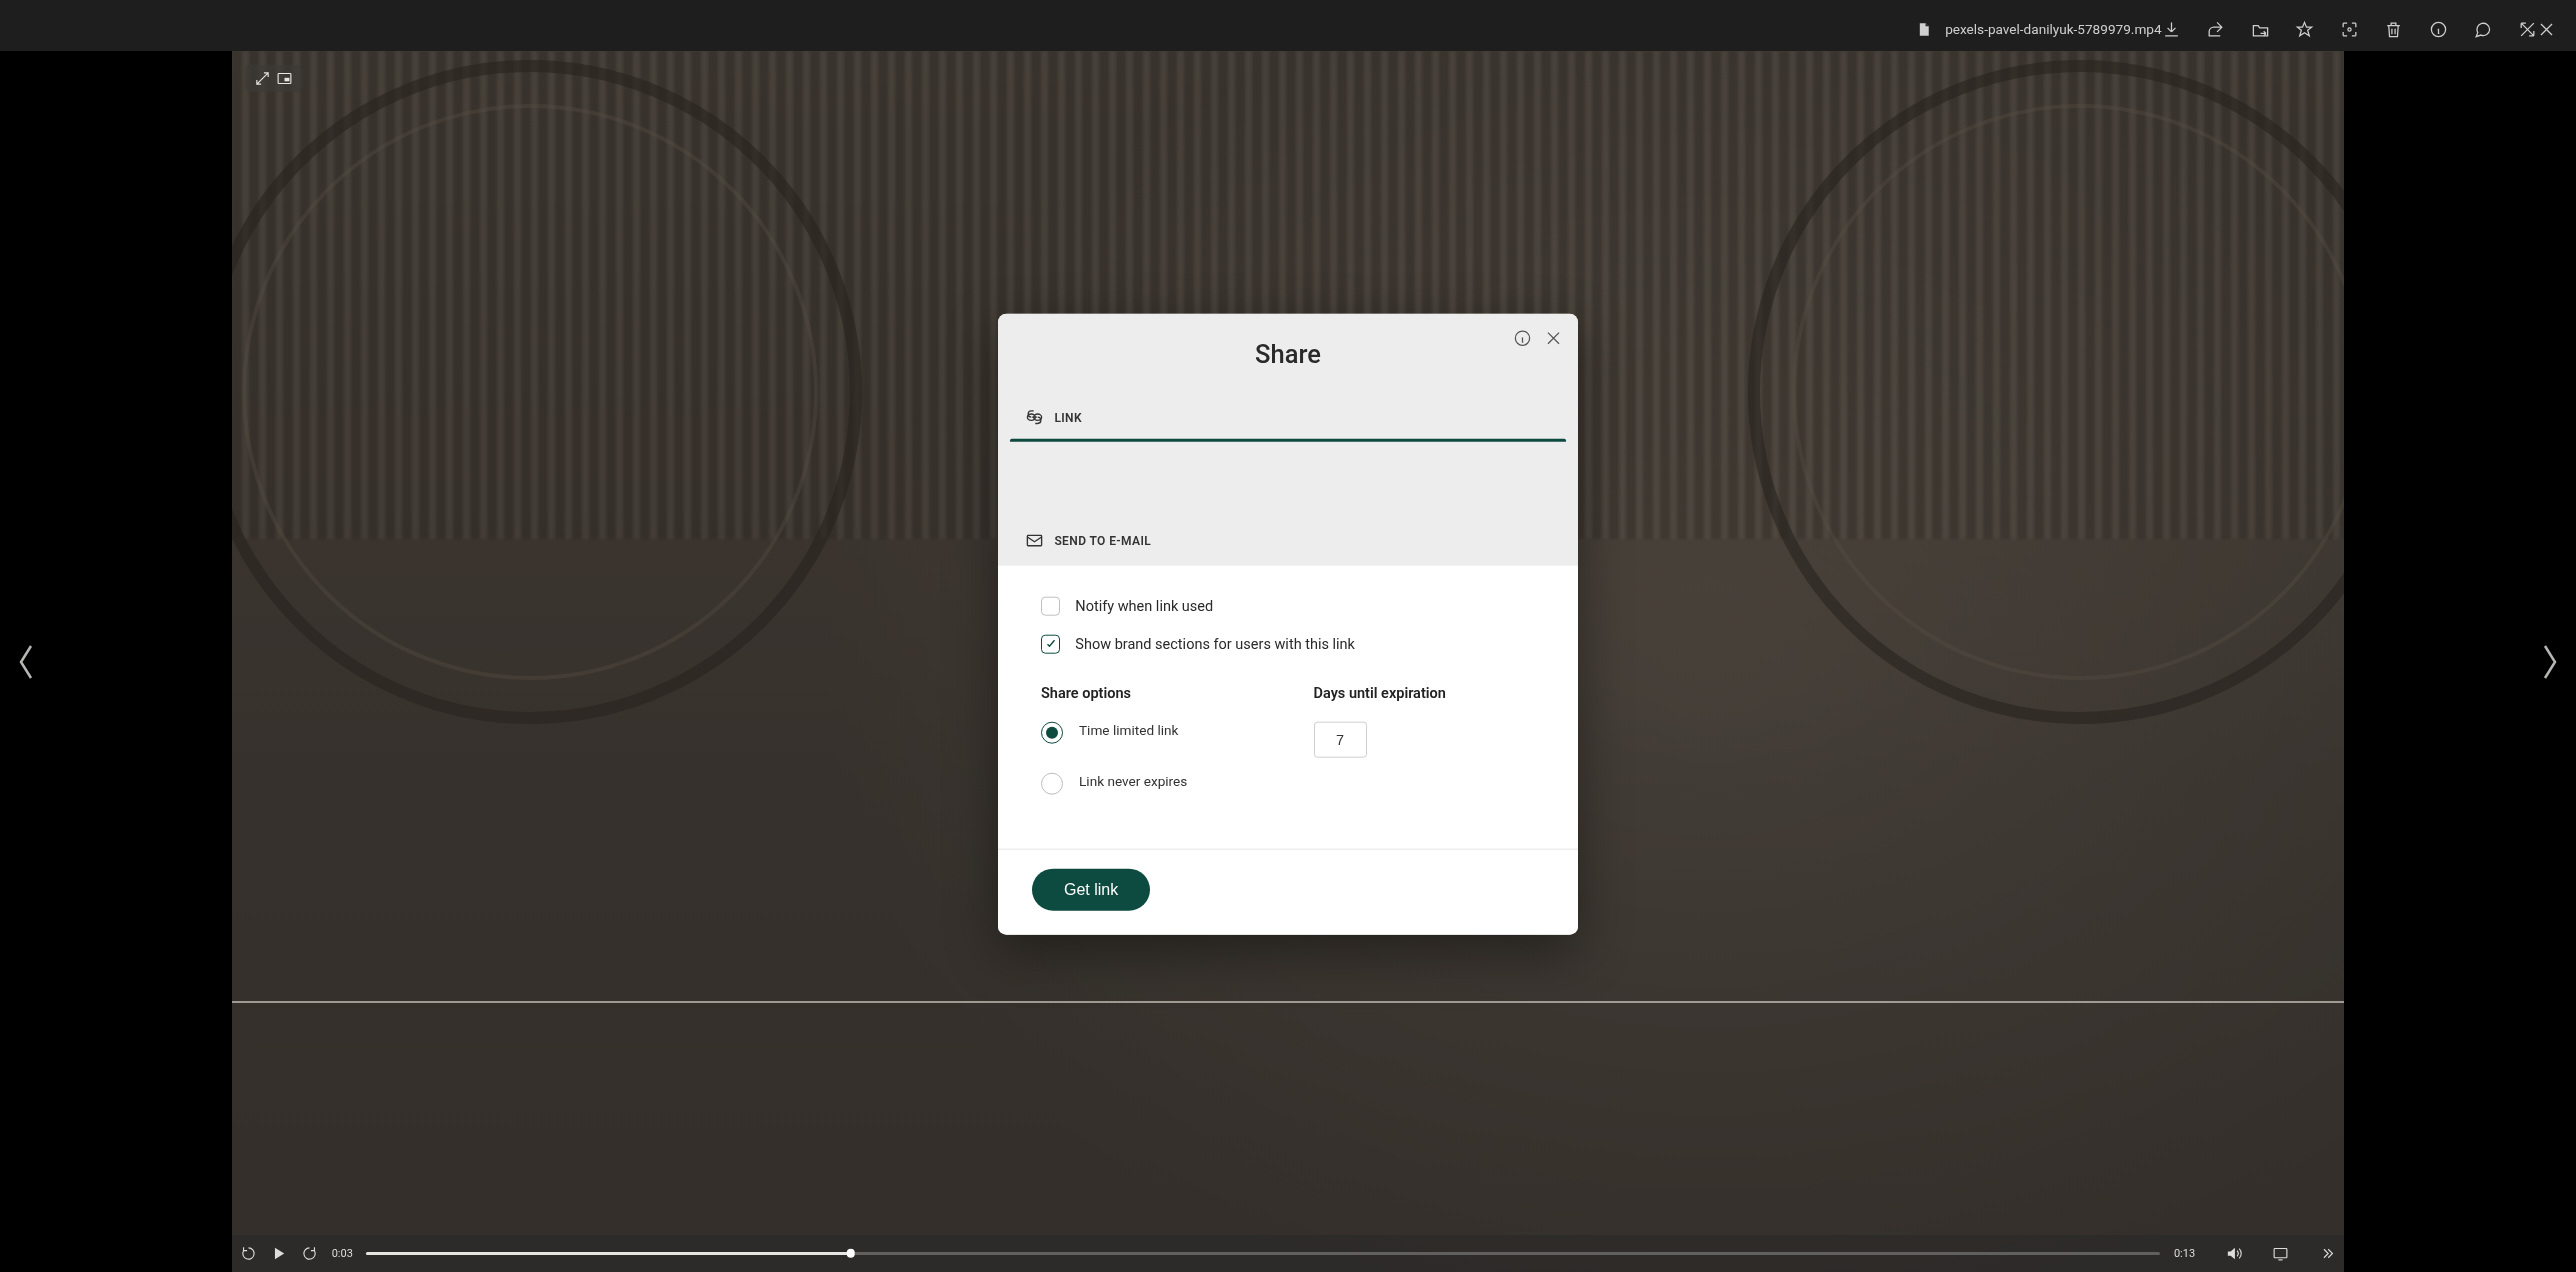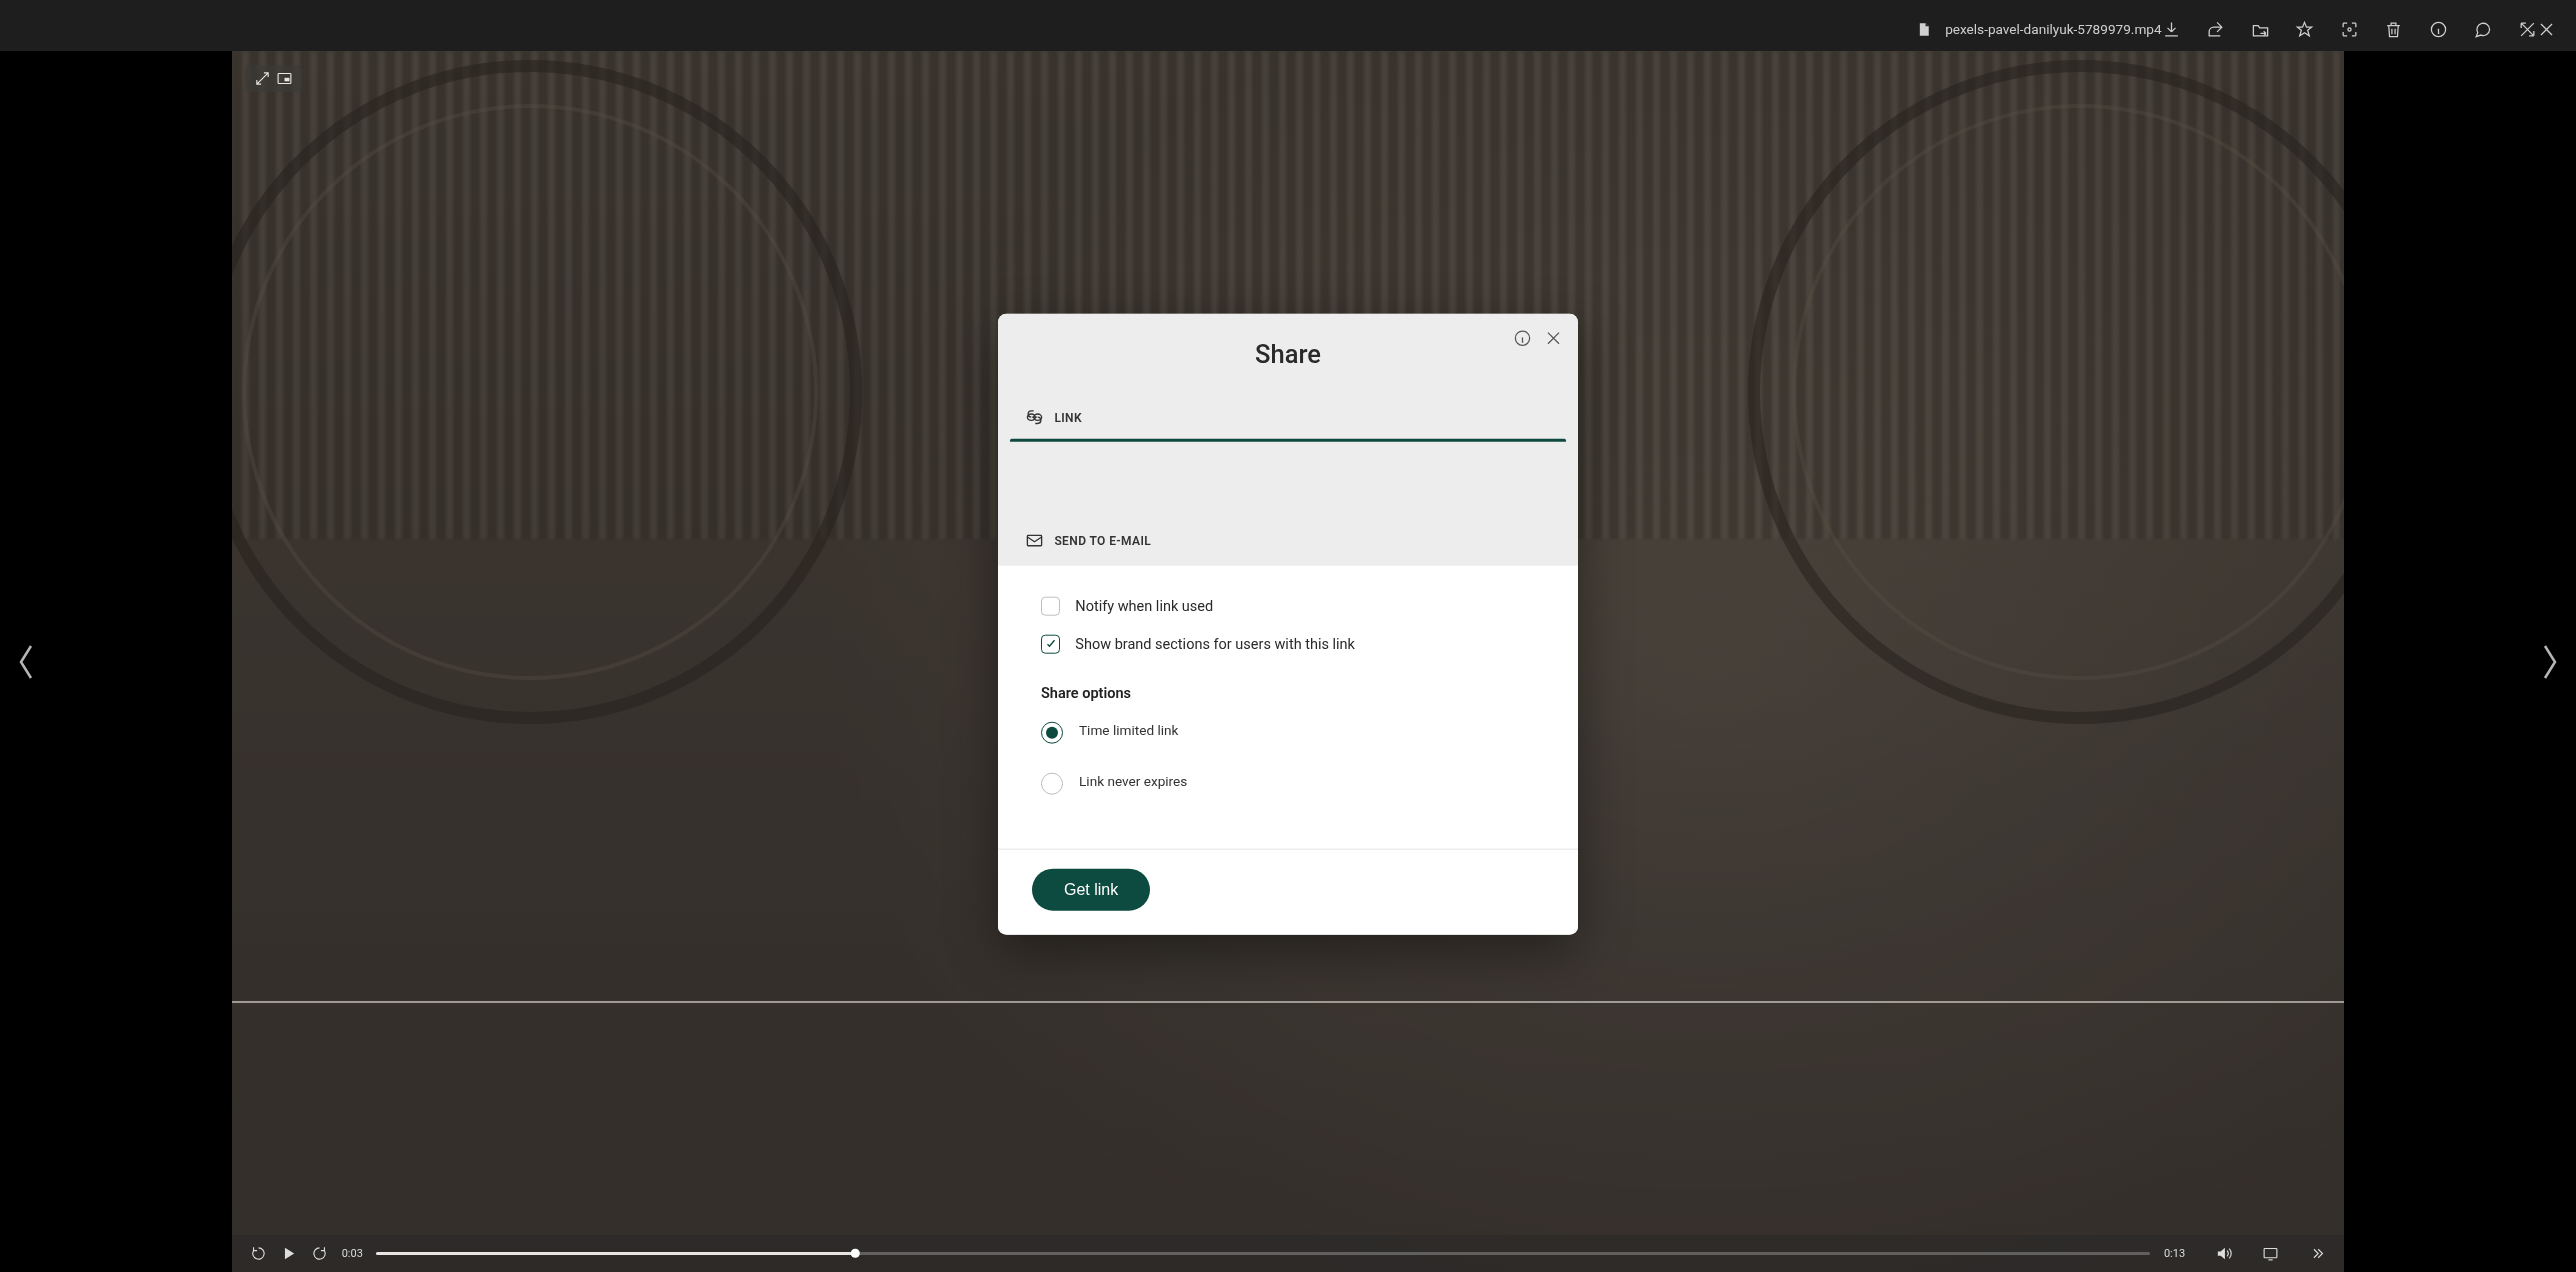--- a/index.html
+++ b/index.html
@@ -82,21 +82,21 @@
   .side-nav.left{ left:10.2px; }
   .side-nav.right{ right:10.2px; }
   .side-nav svg{ width:24px; height:41px; stroke:#b8b6b2; fill:none; stroke-width:2.5; }
 
   
   .player-bar{
     position:absolute; left:0; right:0; bottom:0;
     height:37px;
     background:rgba(40,40,40,0.55);
     display:flex; align-items:center; gap:13.6px;
-    padding:0 18px;
+    padding:0 8px;
     color:#ddd; font-size:11px;
   }
   .pb-icon{ width:17px; height:17px; stroke:#ddd; fill:none; stroke-width:1.6; cursor:pointer;}
   .progress{ flex:1; height:3.4px; background:rgba(255,255,255,0.25); border-radius:1.7px; position:relative; cursor:pointer;}
   .progress-fill{ position:absolute; left:0; top:0; bottom:0; width:27%; background:#e8e6e2; border-radius:1.7px;}
   .progress-knob{ position:absolute; top:50%; left:27%; transform:translate(-50%,-50%); width:8.5px; height:8.5px; background:#fff; border-radius:50%;}
   .pb-right{ display:flex; align-items:center; gap:30px; }
 
   
   .modal{
@@ -316,20 +316,24 @@
             <div class="radio">
                 <div class="dot"></div>
               </div>
             <span class="radio-label">Time limited link</span>
           </div>
           <div class="radio-row">
             <div class="radio off"></div>
             <span class="radio-label">Link never expires</span>
           </div>
         </div>
+        <div class="opt-col">
+          <div class="opt-title">Days until expiration</div>
+          <input class="days-input" value="7" style="">
+        </div>
       </div>
     </div>
 
     <div class="modal-footer">
       <button class="getlink-btn">Get link</button>
     </div>
   </div>
 
 </div>
 

